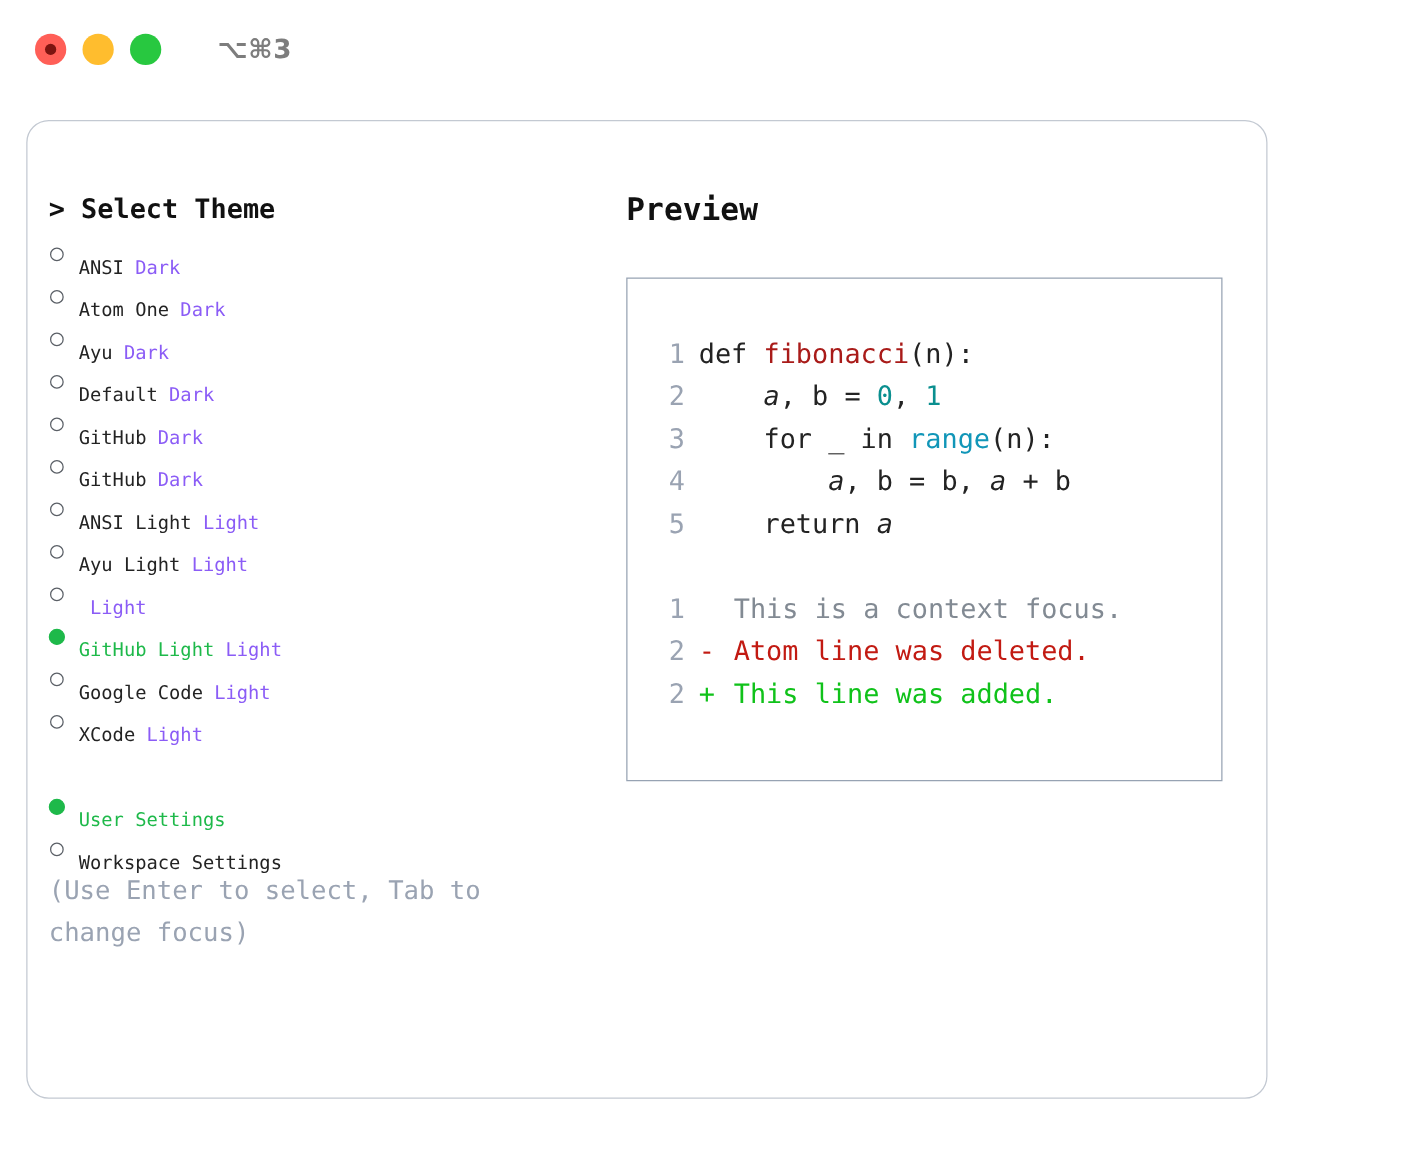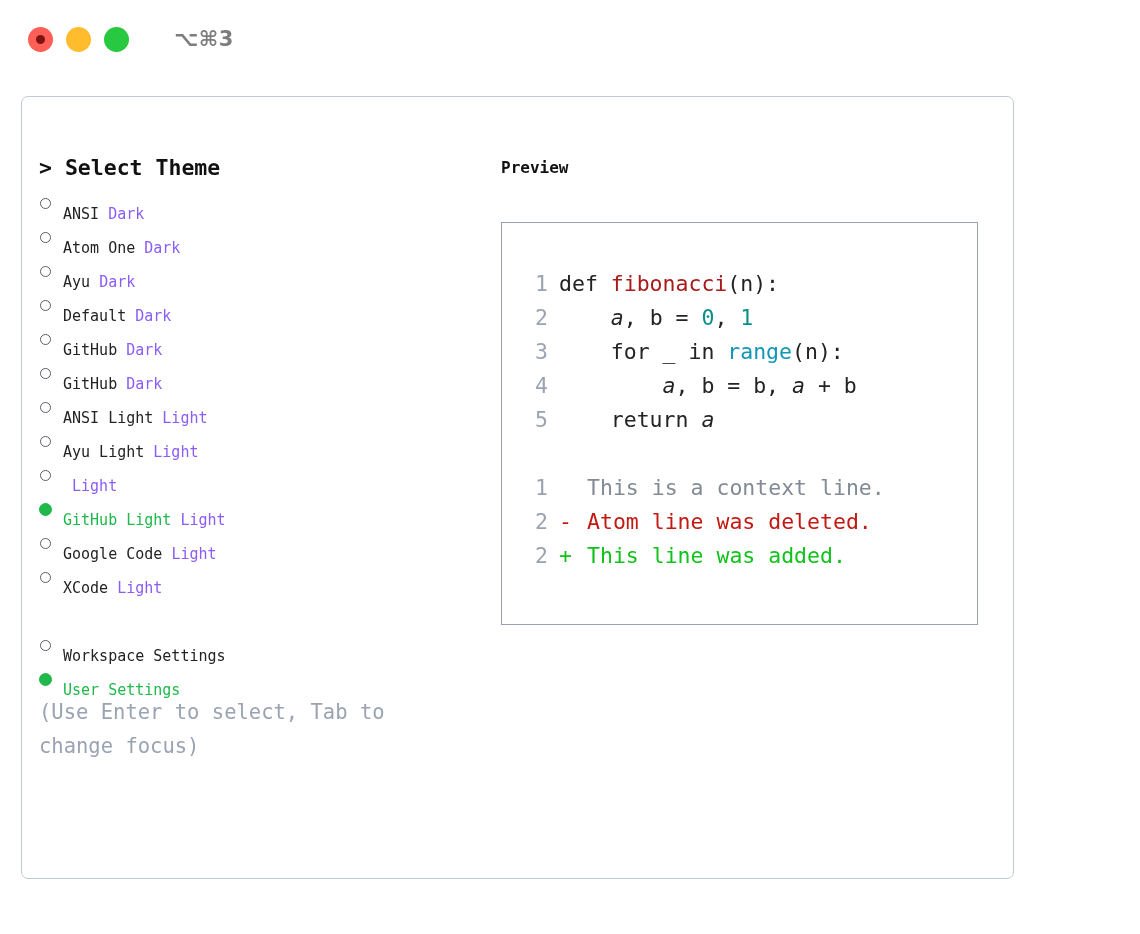--- a/index.html
+++ b/index.html
@@ -68,21 +68,21 @@
   }
 
   
   .panel {
     position: absolute;
     left: 21px;
     top: 96px;
     width: 993px;
     height: 783px;
     border: 1.5px solid #c3c9d2;
-    border-radius: 7px;
+    border-radius: 18px;
     box-sizing: border-box;
     background: #ffffff;
   }
 
   .content {
     position: absolute;
     left: 0;
     top: 0;
     width: 100%;
     height: 100%;
@@ -170,21 +170,21 @@
   }
 
   
   .right-col {
     position: absolute;
     left: 479px;
     top: 54px;
     width: 500px;
   }
   .preview-title {
-    font-size: 16px;
+    font-size: 25px;
     font-weight: bold;
     color: #111111;
     line-height: 34px;
     white-space: pre;
   }
   .preview-box {
     margin-top: 37px;
     width: 477px;
     height: 403px;
     border: 1.7px solid #97a3b3;
@@ -260,40 +260,40 @@
             <div class="opt-row"><span class="bullet"></span><span class="opt-label">Ayu Light</span><span class="opt-tag">Light</span></div>
             <div class="opt-row"><span class="bullet"></span><span class="opt-tag">Light</span></div>
             <div class="opt-row sel"><span class="bullet sel"></span><span class="opt-label">GitHub Light</span><span class="opt-tag">Light</span></div>
             <div class="opt-row"><span class="bullet"></span><span class="opt-label">Google Code</span><span class="opt-tag">Light</span></div>
             <div class="opt-row"><span class="bullet"></span><span class="opt-label">XCode</span><span class="opt-tag">Light</span></div>
           </div>
 
         <div class="spacer-line"></div>
 
         <div id="apply-list">
+            <div class="opt-row sel"><span class="bullet sel"></span><span class="opt-label">User Settings</span></div>
             <div class="opt-row"><span class="bullet"></span><span class="opt-label">Workspace Settings</span></div>
-            <div class="opt-row sel"><span class="bullet sel"></span><span class="opt-label">User Settings</span></div>
           </div>
 
         <div class="hint">(Use Enter to select, Tab to change focus)</div>
       </div>
 
       <div class="right-col">
         <div class="preview-title">Preview</div>
         <div class="preview-box">
           <div id="code-block">
               <div class="code-line"><span class="gutter">1</span><span class="codetext"><span>def </span><span class="tok-fn">fibonacci</span><span>(n):</span></span></div>
               <div class="code-line"><span class="gutter">2</span><span class="codetext"><span>    </span><span class="tok-var">a</span><span>, </span><span>b</span><span> = </span><span class="tok-num">0</span><span>, </span><span class="tok-num">1</span></span></div>
               <div class="code-line"><span class="gutter">3</span><span class="codetext"><span>    for _ in </span><span class="tok-call">range</span><span>(n):</span></span></div>
               <div class="code-line"><span class="gutter">4</span><span class="codetext"><span>        </span><span class="tok-var">a</span><span>, b = b, </span><span class="tok-var">a</span><span> + b</span></span></div>
               <div class="code-line"><span class="gutter">5</span><span class="codetext"><span>    return </span><span class="tok-var">a</span></span></div>
             </div>
           <div class="diff-gap"></div>
           <div id="diff-block">
-              <div class="diff-line"><span class="gutter">1</span><span class="diff-mark diff-ctx"> </span><span class="diff-ctx">This is a context line.</span></div>
+              <div class="diff-line"><span class="gutter">1</span><span class="diff-mark diff-ctx"> </span><span class="diff-ctx">This is a context focus.</span></div>
               <div class="diff-line"><span class="gutter">2</span><span class="diff-mark diff-del">-</span><span class="diff-del">Atom line was deleted.</span></div>
               <div class="diff-line"><span class="gutter">2</span><span class="diff-mark diff-add">+</span><span class="diff-add">This line was added.</span></div>
             </div>
         </div>
       </div>
 
     </div>
   </div>
 </div>
 

